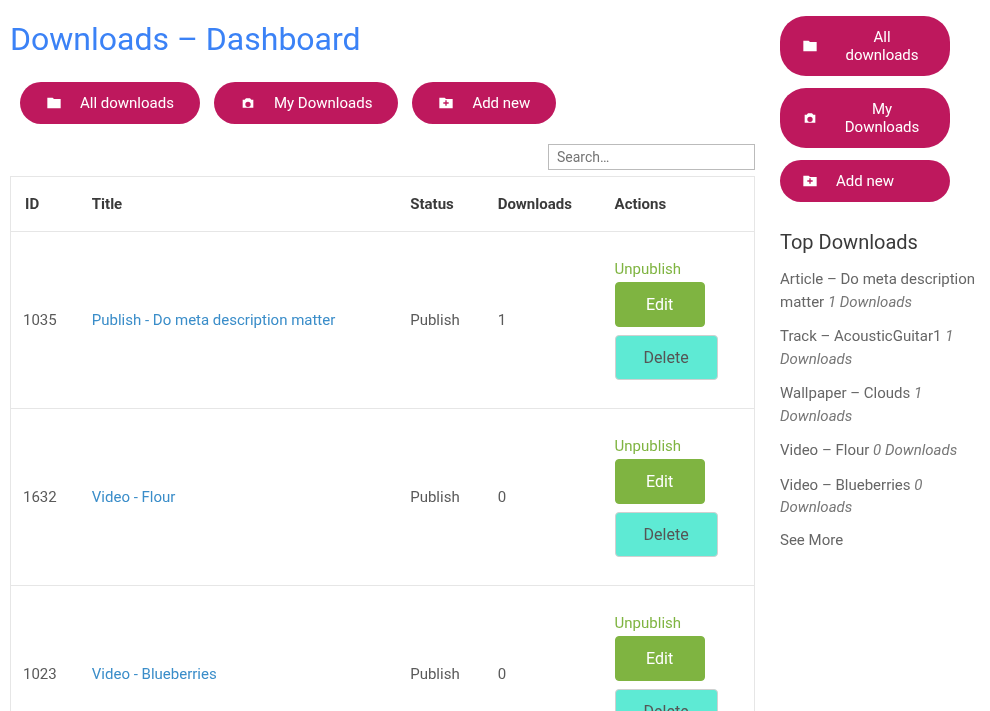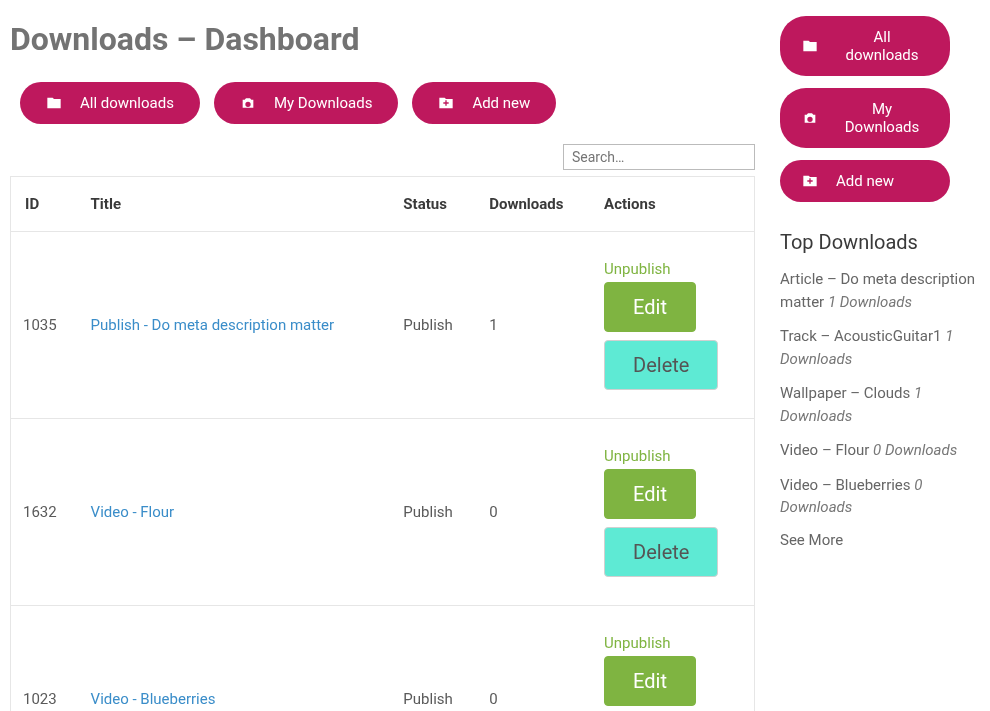--- a/index.html
+++ b/index.html
@@ -12,22 +12,22 @@
     }
     .layout {
       display: flex;
       gap: 25px;
       max-width: 990px;
     }
     .main { flex: 1; min-width: 0; }
     .sidebar { width: 200px; flex-shrink: 0; }
     h1.page-title {
       font-size: 32px;
-      font-weight: 700;
-      color: #737373;
+      font-weight: 400;
+      color: #3b82f6;
       margin-bottom: 24px;
       margin-top: 10px;
     }
     .pill-row {
       display: flex;
       gap: 14px;
       margin-bottom: 20px;
       margin-left: 10px;
     }
     .sidebar .pill-row {
@@ -61,21 +61,21 @@
       justify-content: center;
     }
     .pill svg { width: 16px; height: 16px; fill: #fff; }
     .search-row {
       display: flex;
       justify-content: flex-end;
       margin-bottom: 6px;
       padding-right: 0;
     }
     .search-input {
-      width: 192px;
+      width: 207px;
       padding: 4px 8px;
       font-size: 14px;
       border: 1px solid #bbb;
       font-family: inherit;
     }
     table.data {
       width: 100%;
       border-collapse: collapse;
       border: 1px solid #e6e6e6;
     }
@@ -105,21 +105,21 @@
     .unpublish-link {
       color: #7fb441;
       text-decoration: none;
       display: block;
       margin-bottom: 4px;
       font-size: 15px;
     }
     .btn {
       display: inline-block;
       padding: 12px 28px;
-      font-size: 20px;
+      font-size: 16px;
       border-radius: 4px;
       cursor: pointer;
       font-family: inherit;
       text-align: center;
       min-width: 90px;
     }
     .btn-edit {
       background: #7fb441;
       color: #fff;
       border: 1px solid #7fb441;

